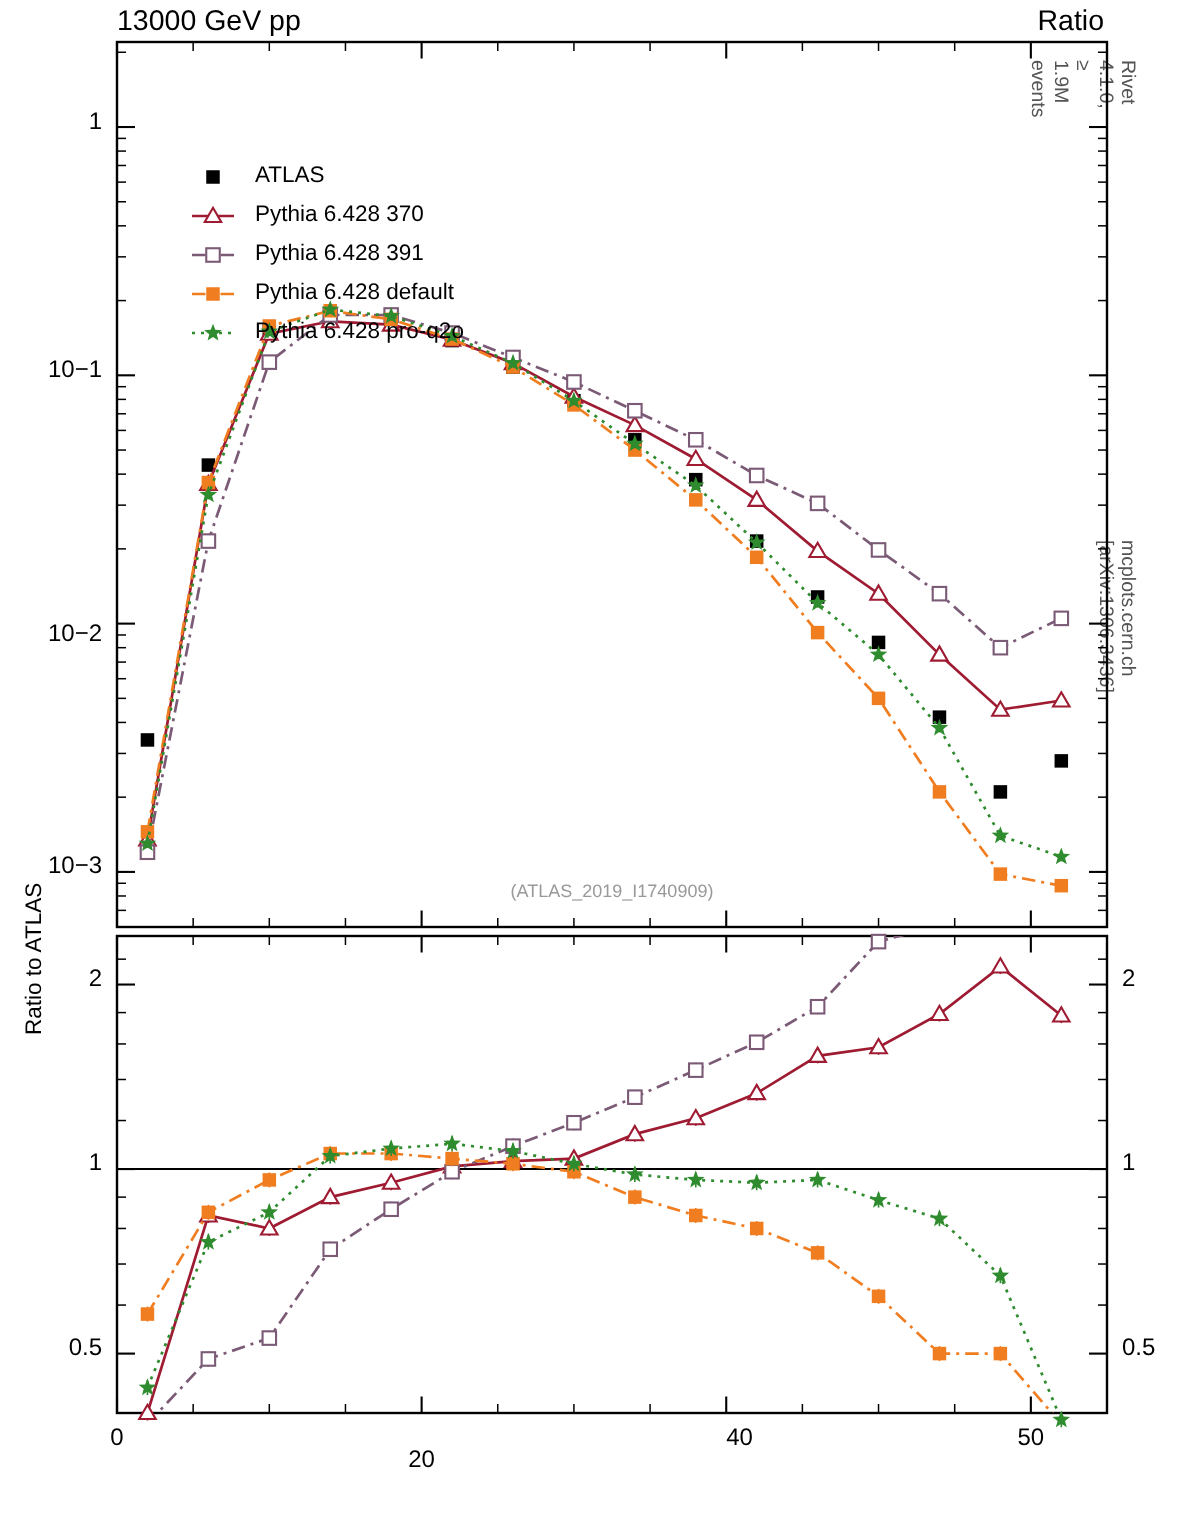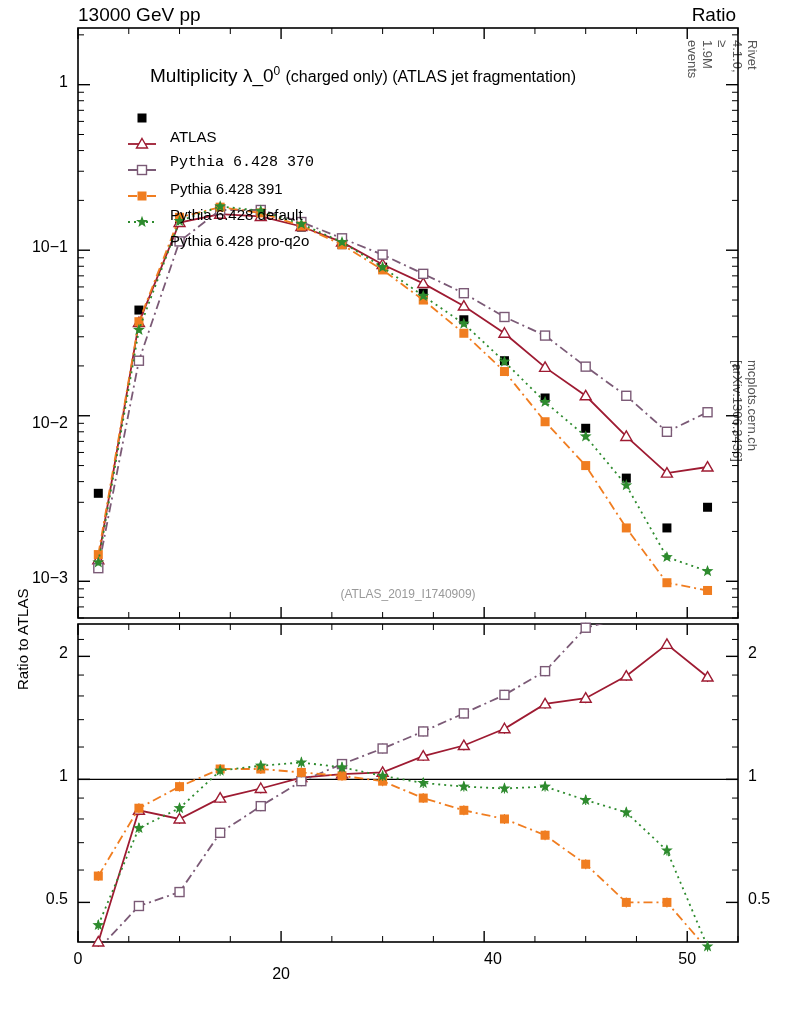--- a/index.html
+++ b/index.html
@@ -4,38 +4,34 @@
 <style>
   html,body{margin:0;padding:0;background:#ffffff;}
   body{width:786px;height:1024px;font-family:"Liberation Sans",sans-serif;color:#000;}
   #root{position:relative;width:786px;height:1024px;overflow:hidden;}
   .txt{position:absolute;white-space:nowrap;}
   .hdr{font-size:19px;text-align:center;}
   .rlabel{position:absolute;font-size:13px;color:#555;transform-origin:0 0;}
   .axlabel{font-size:15px;}
   .ticklabel{font-size:16px;}
   svg{position:absolute;left:0;top:0;}
-  .legtext{font-size:15px;margin-top:20px;}
+  .legtext{font-size:15px;}
   .watermark{font-size:12px;fill:#999;}
 </style>
 </head>
 <body>
 
 <div id="root">
 
   <div class="txt hdr" style="left:78px;top:4px;">13000 GeV pp</div>
   <div class="txt hdr" style="right:50px;top:4px;">Ratio</div>
 
   <div class="rlabel" style="left:760px;top:40px;transform:rotate(90deg);">Rivet 4.1.0, ≥ 1.9M events</div>
   <div class="rlabel" style="left:760px;top:360px;transform:rotate(90deg);">mcplots.cern.ch [arXiv:1306.3436]</div>
 
-  <div class="txt" style="left:150px;top:64px;font-size:19px;">
-    <span>Multiplicity λ_0</span><sup style="font-size:12px;">0</sup>
-    <span style="font-size:16px;">(charged only) (ATLAS jet fragmentation)</span>
-  </div>
 
   <svg width="786" height="1024">
       <defs>
         <clipPath id="rclip">
           <rect x="78" y="624" width="660" height="318"></rect>
         </clipPath>
       </defs>
 
     <rect id="mainframe" x="78" y="28" width="660" height="590" fill="none" stroke="#000" stroke-width="1.6"></rect>
 
@@ -490,21 +486,21 @@
         <rect x="137.5" y="191.5" width="9" height="9" fill="#f07d20"></rect>
         <line x1="128" y1="222" x2="156" y2="222" stroke="#2e8b2e" stroke-width="1.8" stroke-dasharray="2,4"></line>
         <polygon points="142.0,215.8 143.5,219.9 147.9,220.1 144.5,222.8 145.6,227.0 142.0,224.6 138.4,227.0 139.5,222.8 136.1,220.1 140.5,219.9" fill="#2e8b2e"></polygon>
       </g>
 
     <text class="watermark" x="408" y="598" text-anchor="middle">(ATLAS_2019_I1740909)</text>
   </svg>
 
   <div id="legendlabels">
       <div class="txt legtext" style="left: 170px; top: 108px;">ATLAS</div>
-      <div class="txt legtext" style="left: 170px; top: 134px; font-family: Liberation Mono, monospace;">Pythia 6.428 370</div>
+      <div class="txt legtext" style="left: 170px; top: 134px;">Pythia 6.428 370</div>
       <div class="txt legtext" style="left: 170px; top: 160px;">Pythia 6.428 391</div>
       <div class="txt legtext" style="left: 170px; top: 186px;">Pythia 6.428 default</div>
       <div class="txt legtext" style="left: 170px; top: 212px;">Pythia 6.428 pro-q2o</div>
     </div>
   <div id="ticklabels">
       <div class="txt ticklabel" style="left: 68px; top: 72.6818px; transform: translateX(-100%);">1</div>
       <div class="txt ticklabel" style="left: 68px; top: 238.214px; transform: translateX(-100%);">10−1</div>
       <div class="txt ticklabel" style="left: 68px; top: 414px; transform: translateX(-100%);">10−2</div>
       <div class="txt ticklabel" style="left: 68px; top: 569.277px; transform: translateX(-100%);">10−3</div>
       <div class="txt ticklabel" style="left: 78px; top: 950px; transform: translateX(-50%);">0</div>

